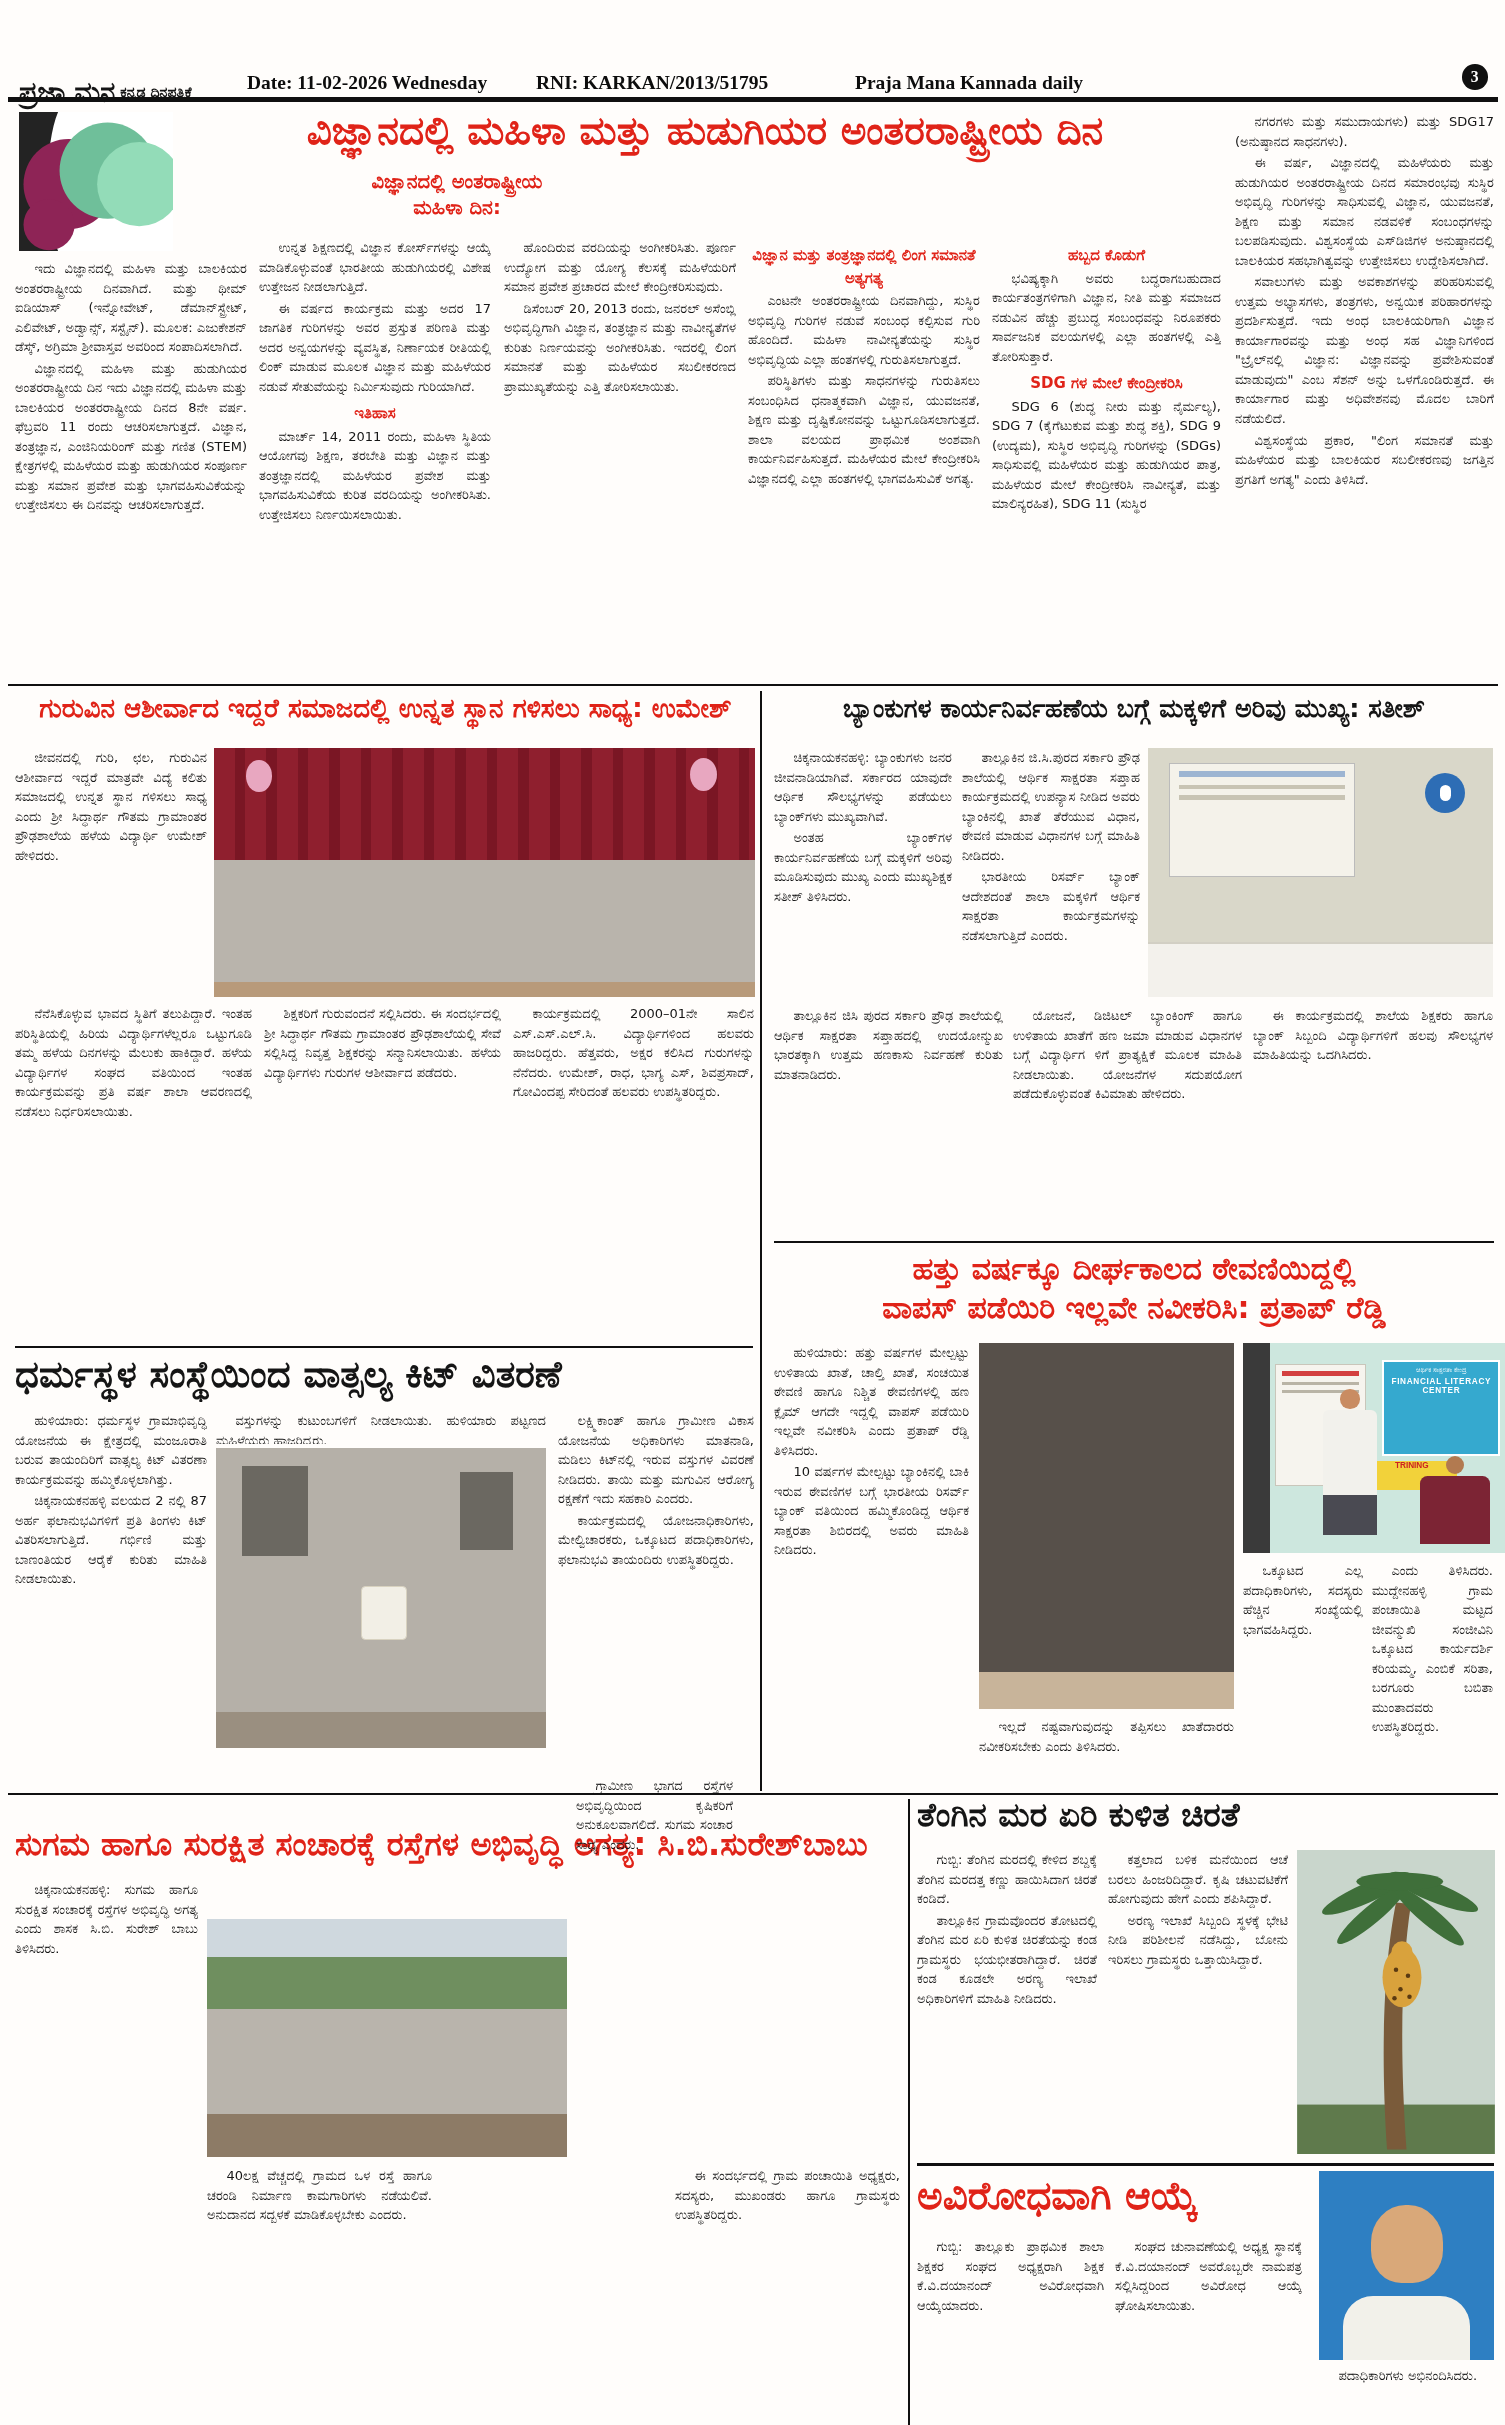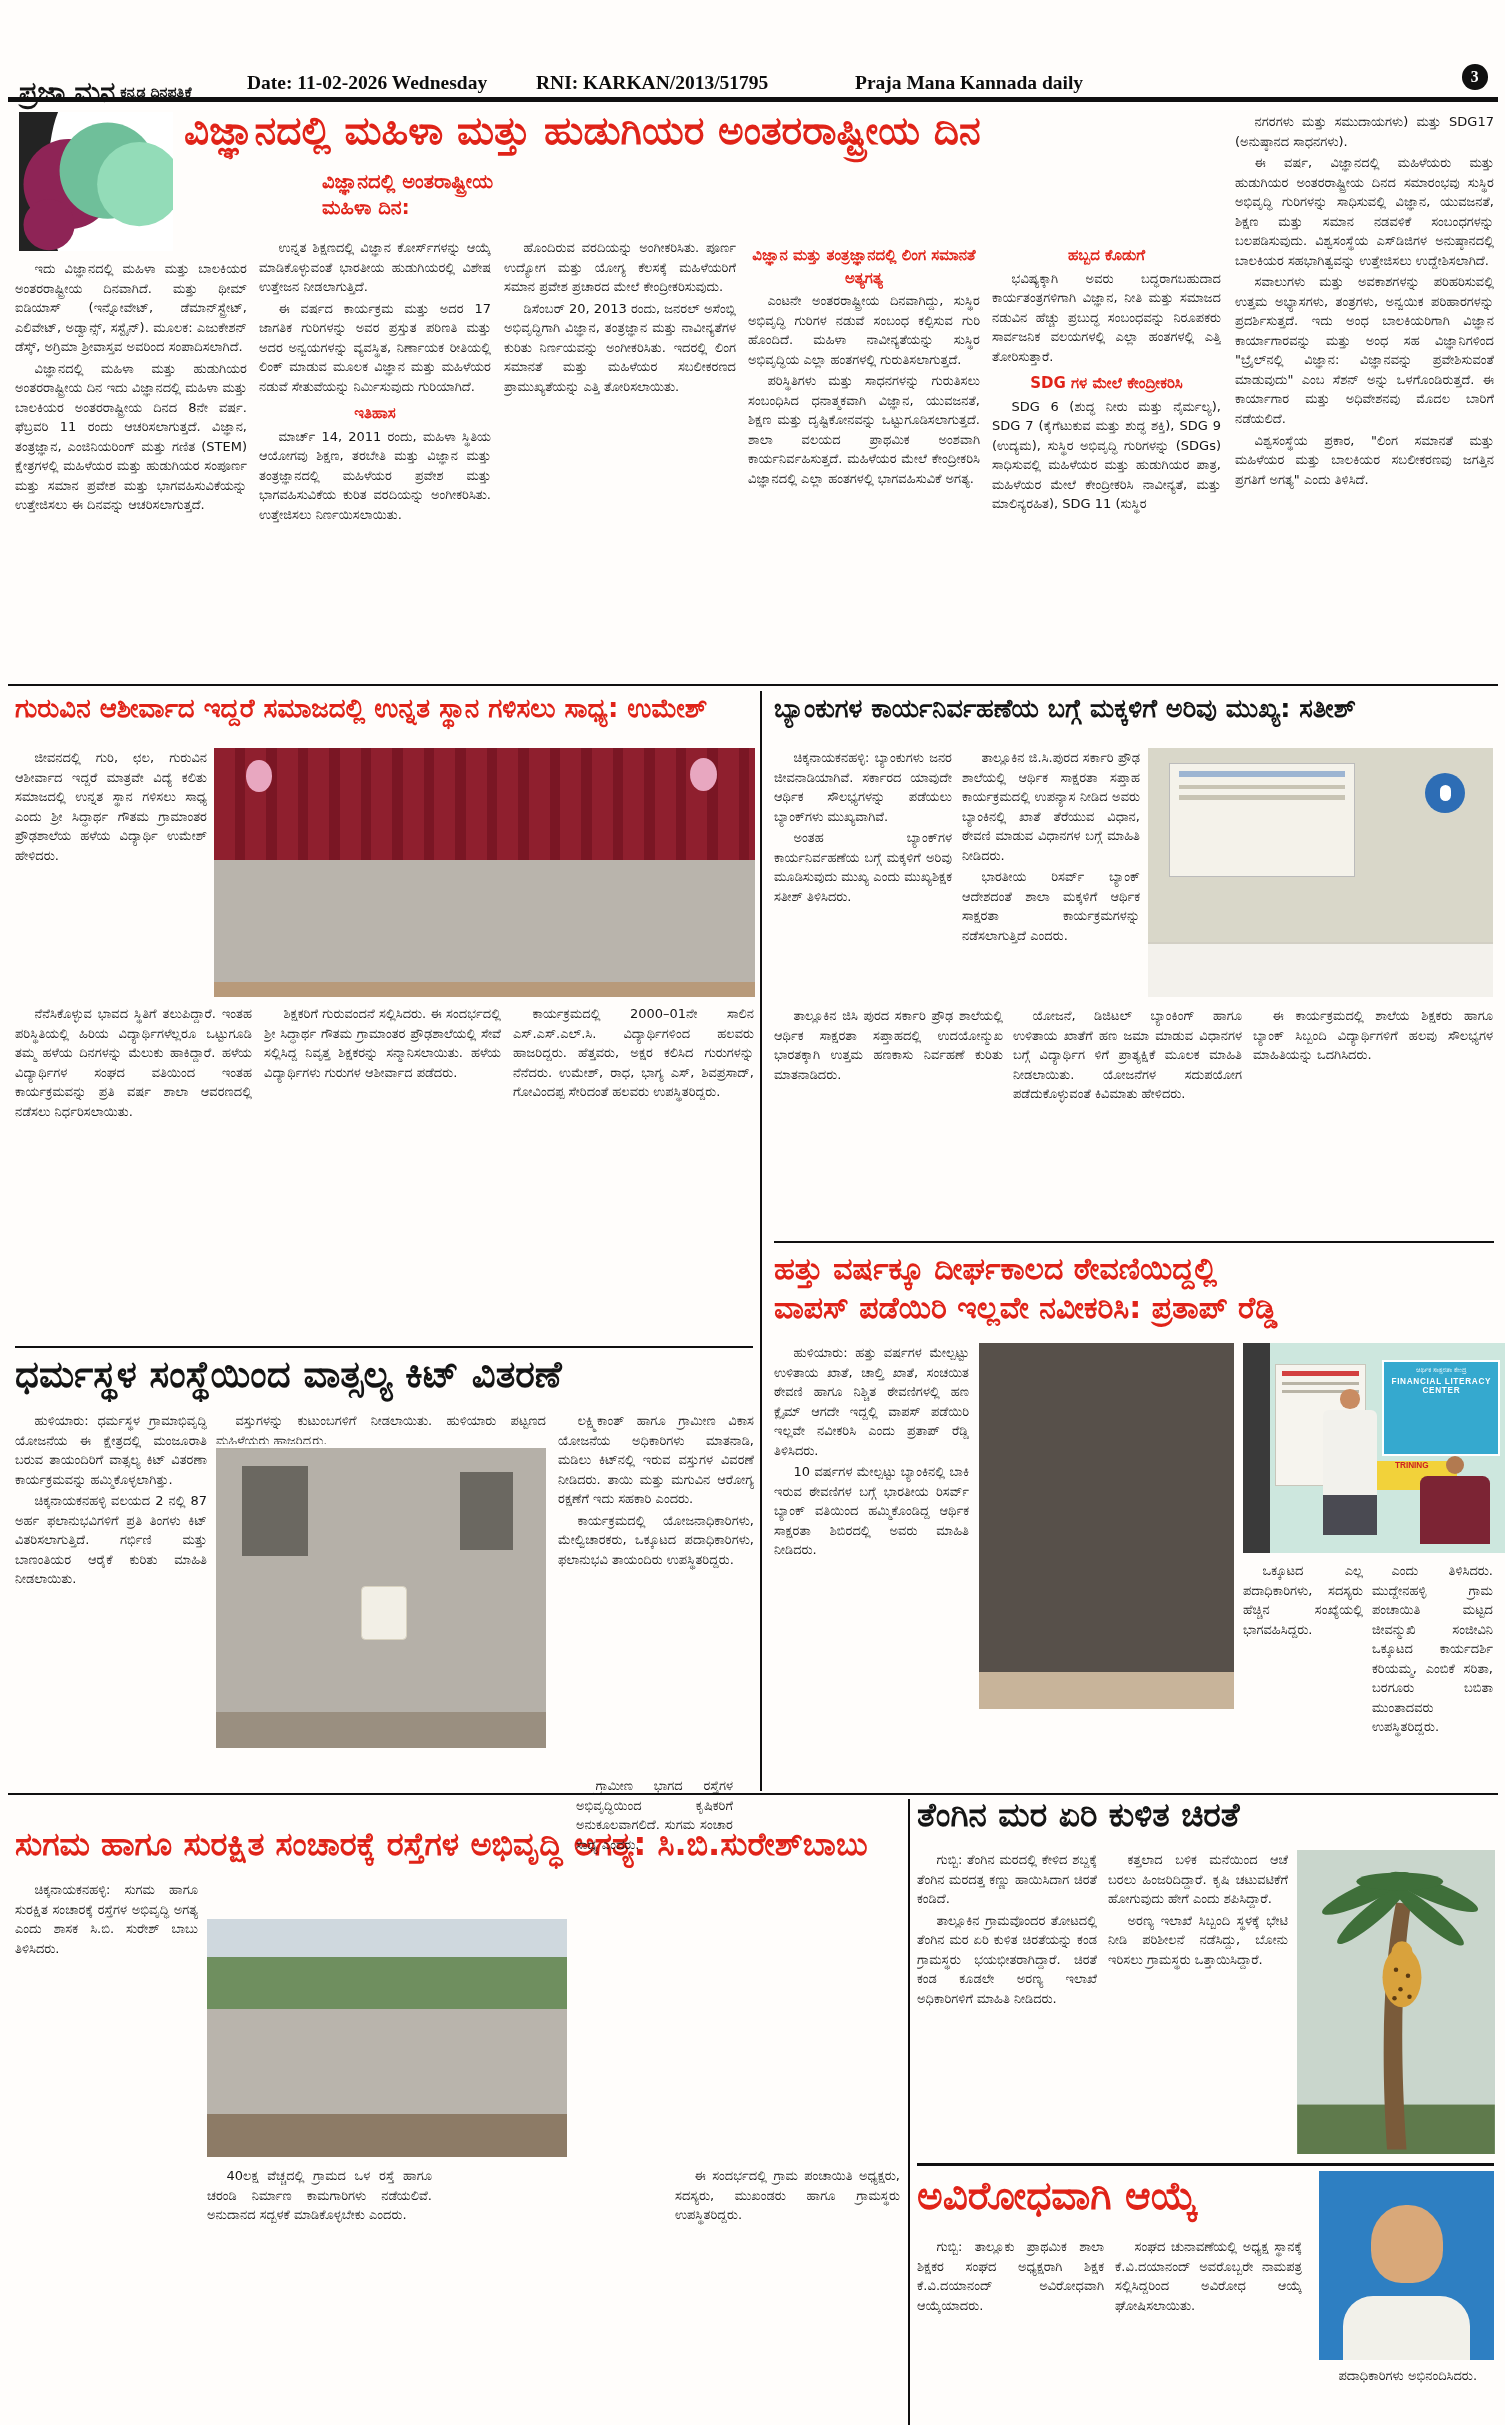--- a/index.html
+++ b/index.html
@@ -16,21 +16,21 @@
   .page-circle{width:25.5px;height:25.5px;border-radius:50%;background:#101010;color:#fff;
                display:flex;align-items:center;justify-content:center;font-size:15.7px;
                font-family:"Liberation Serif",serif;font-weight:bold}
   
   .body-text{font-size:13px;line-height:1.5;text-align:justify;overflow:hidden}
   .body-text p{text-indent:1.5em;margin-bottom:2.2px}
   .subhead{color:#e02318;font-weight:bold;text-align:center;font-size:15px;
            text-indent:0 !important;margin:6px 0 4.5px}
   .headline{font-weight:bold;line-height:1.12;overflow:hidden}
   .red{color:#e02318}
-  .center{}
+  .center{text-align:center}
   
   .photo{position:absolute;overflow:hidden;background:#b9b4ac}
   .crowd{position:absolute;left:0;right:0;display:flex;align-items:flex-end}
   .person{flex:1;margin:0 1.5px;border-radius:45% 45% 8% 8% / 58% 58% 8% 8%;
           background:linear-gradient(#c98c62 0 20%, var(--c,#7d7d7d) 20% 100%)}
   .saris .person:nth-child(1){--c:#1f6e5e}.saris .person:nth-child(2){--c:#c2457d}
   .saris .person:nth-child(3){--c:#6f3d96}.saris .person:nth-child(4){--c:#2f7d46}
   .saris .person:nth-child(5){--c:#aa2438}.saris .person:nth-child(6){--c:#9a8fc0}
   .saris .person:nth-child(7){--c:#c2577d}.saris .person:nth-child(8){--c:#1d5e86}
   .saris .person:nth-child(9){--c:#b06a2a}.saris .person:nth-child(10){--c:#144a3f}
@@ -203,20 +203,23 @@
       </div>
     <div class="crowd saris" style="bottom:10%;height:46%;padding:0 3%">
         <span class="person"></span>
         <span class="person"></span>
         <span class="person"></span>
         <span class="person"></span>
         <span class="person"></span>
       </div>
     <div class="abs" style="left:0;bottom:0;right:0;height:10%;background:#c8b49a"></div>
   </div>
+  <div class="abs body-text" style="left:979px;top:1717px;width:255px;height:69px">
+      <p>ಇಲ್ಲದೆ ನಷ್ಟವಾಗುವುದನ್ನು ತಪ್ಪಿಸಲು ಖಾತೆದಾರರು ನವೀಕರಿಸಬೇಕು ಎಂದು ತಿಳಿಸಿದರು.</p>
+    </div>
   <div class="photo" style="left:1243px;top:1343px;width:268px;height:210px;background:#cde7de">
     <div class="abs" style="left:0;top:0;width:10%;height:100%;background:#3a3a3a"></div>
     <div class="abs" style="left:12%;top:10%;width:34%;height:58%;background:#f6f4ee;border:1.5px solid #c9c6ba">
       <div style="height:4.5px;margin:6px 6px;background:#d34040"></div>
       <div style="height:3.7px;margin:4.5px 6px;background:#b9b4a6"></div>
       <div style="height:3.7px;margin:4.5px 6px;background:#b9b4a6"></div>
     </div>
     <div class="abs banner-blue" style="right:4%;top:8%;width:44%;height:46%;padding-top:4.5px">
       <div style="font-size:6.7px">ಆರ್ಥಿಕ ಸಾಕ್ಷರತಾ ಕೇಂದ್ರ</div>
       <div class="small-cap" style="font-size:8.2px;margin-top:3px">FINANCIAL LITERACY</div>

